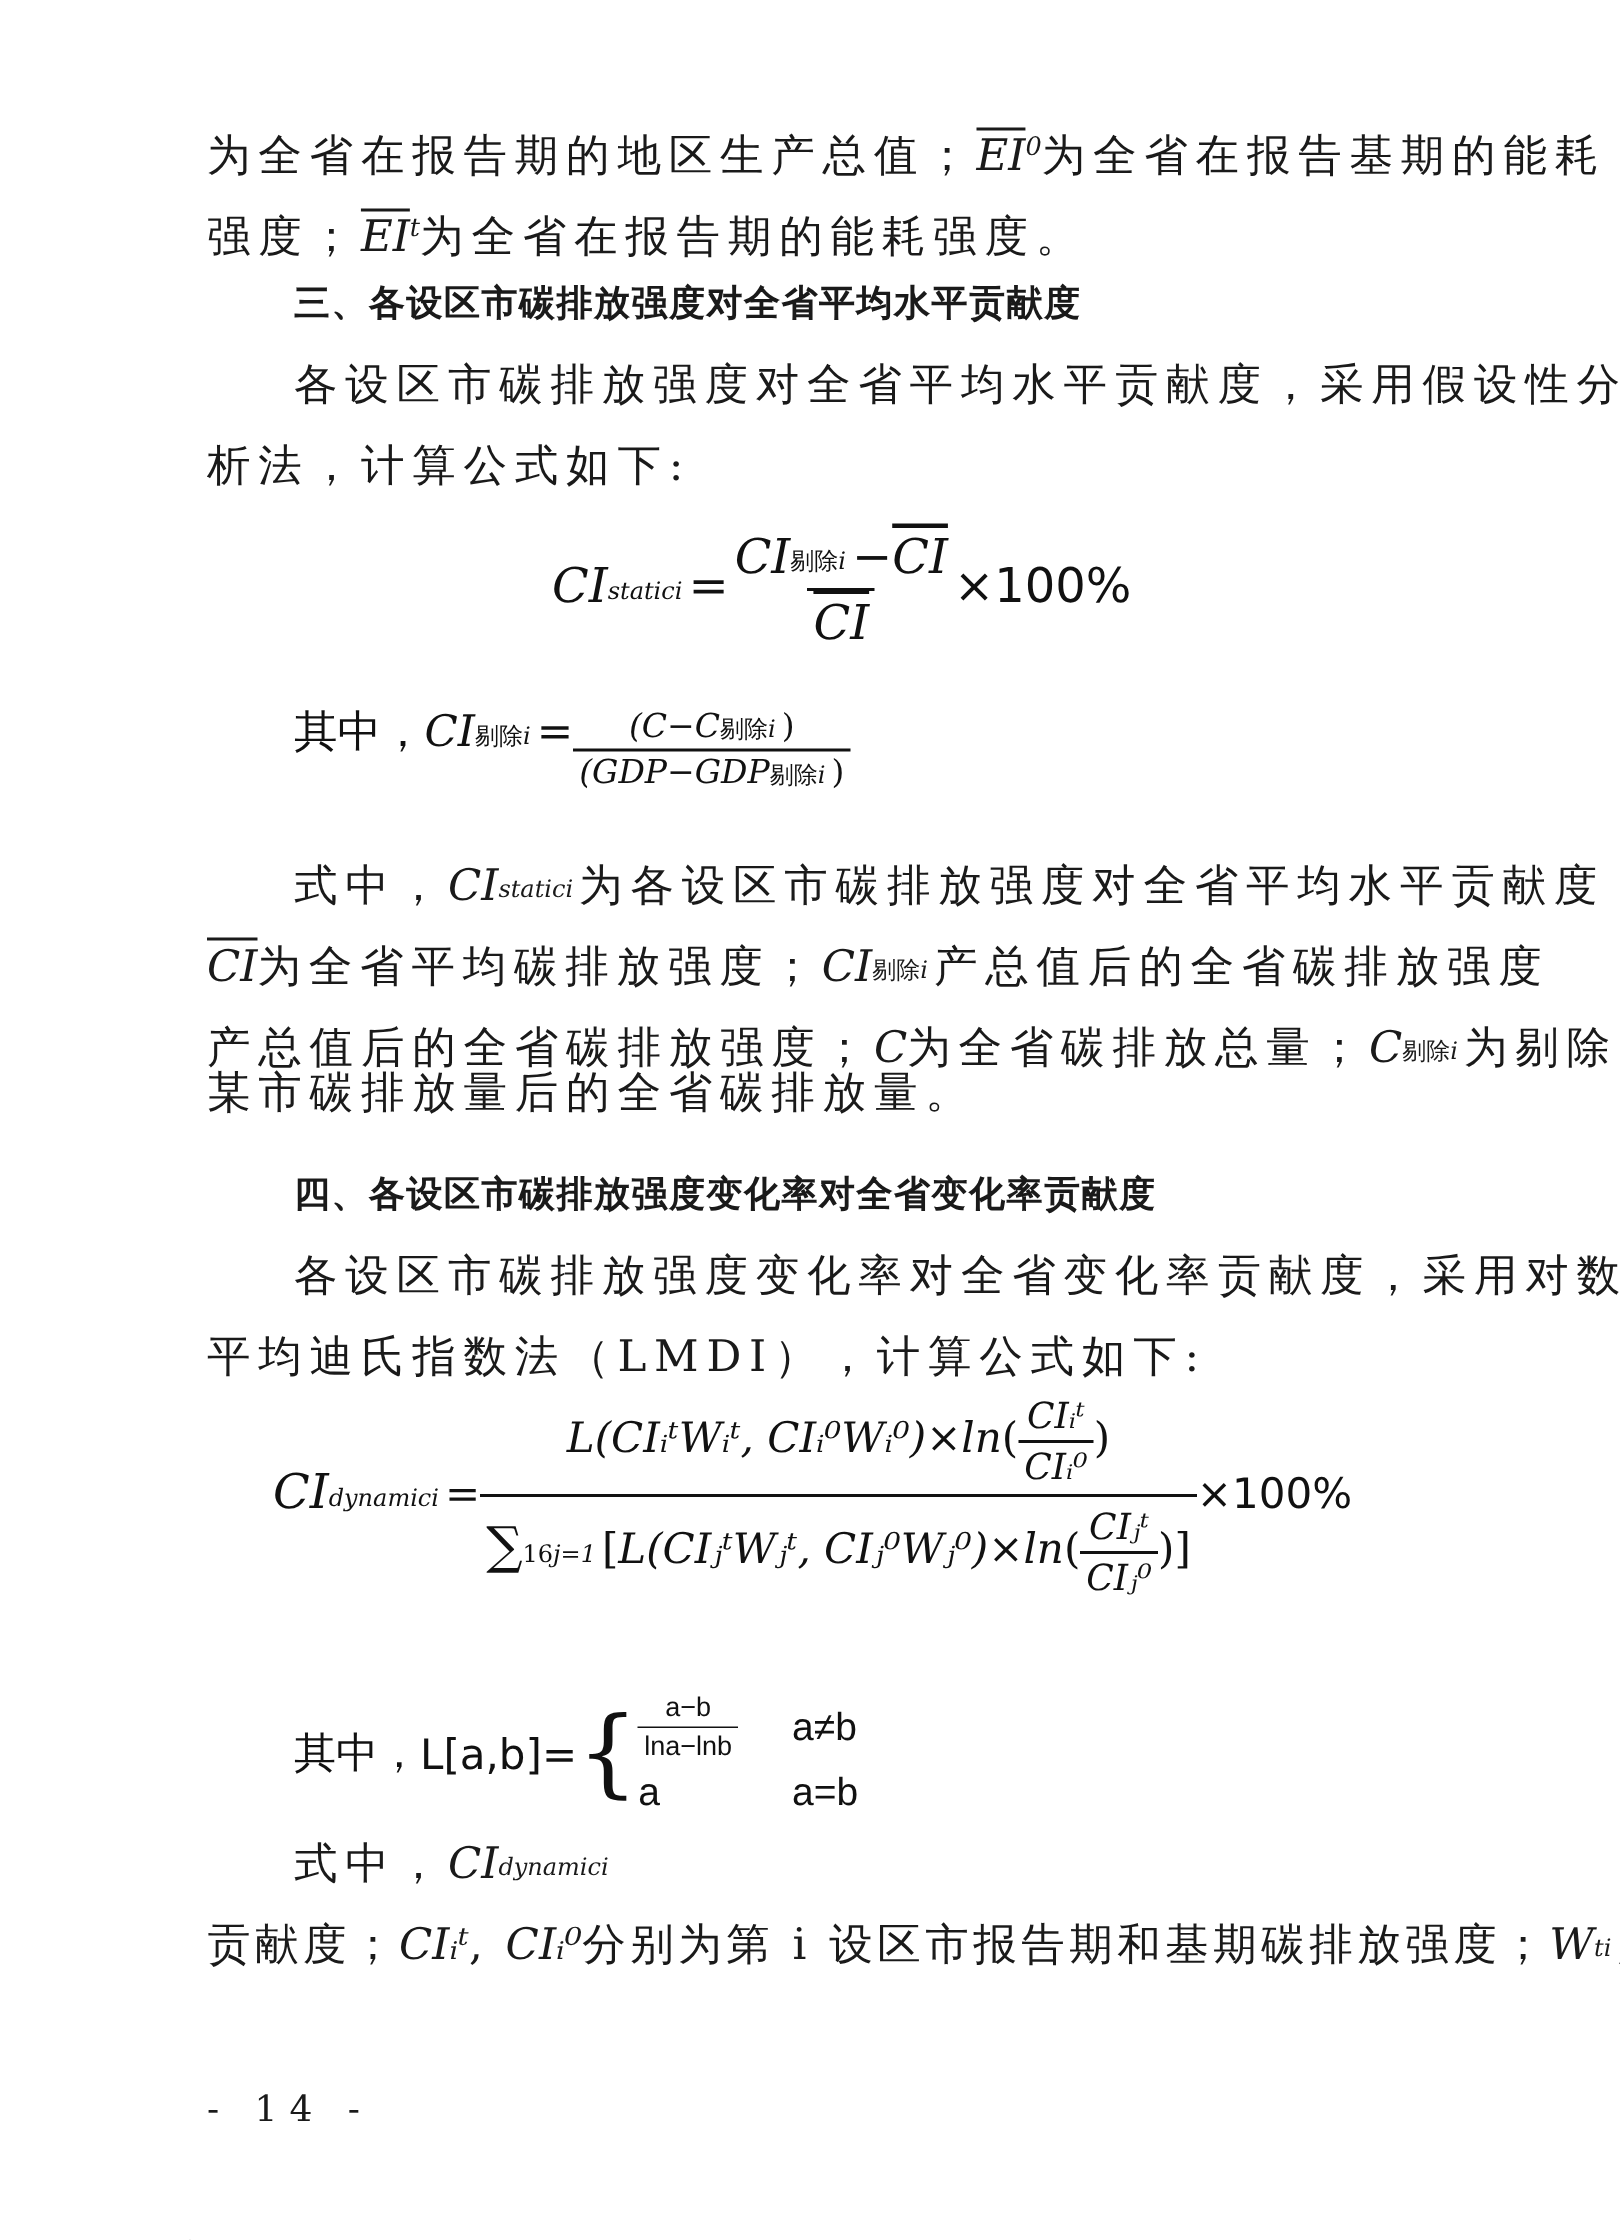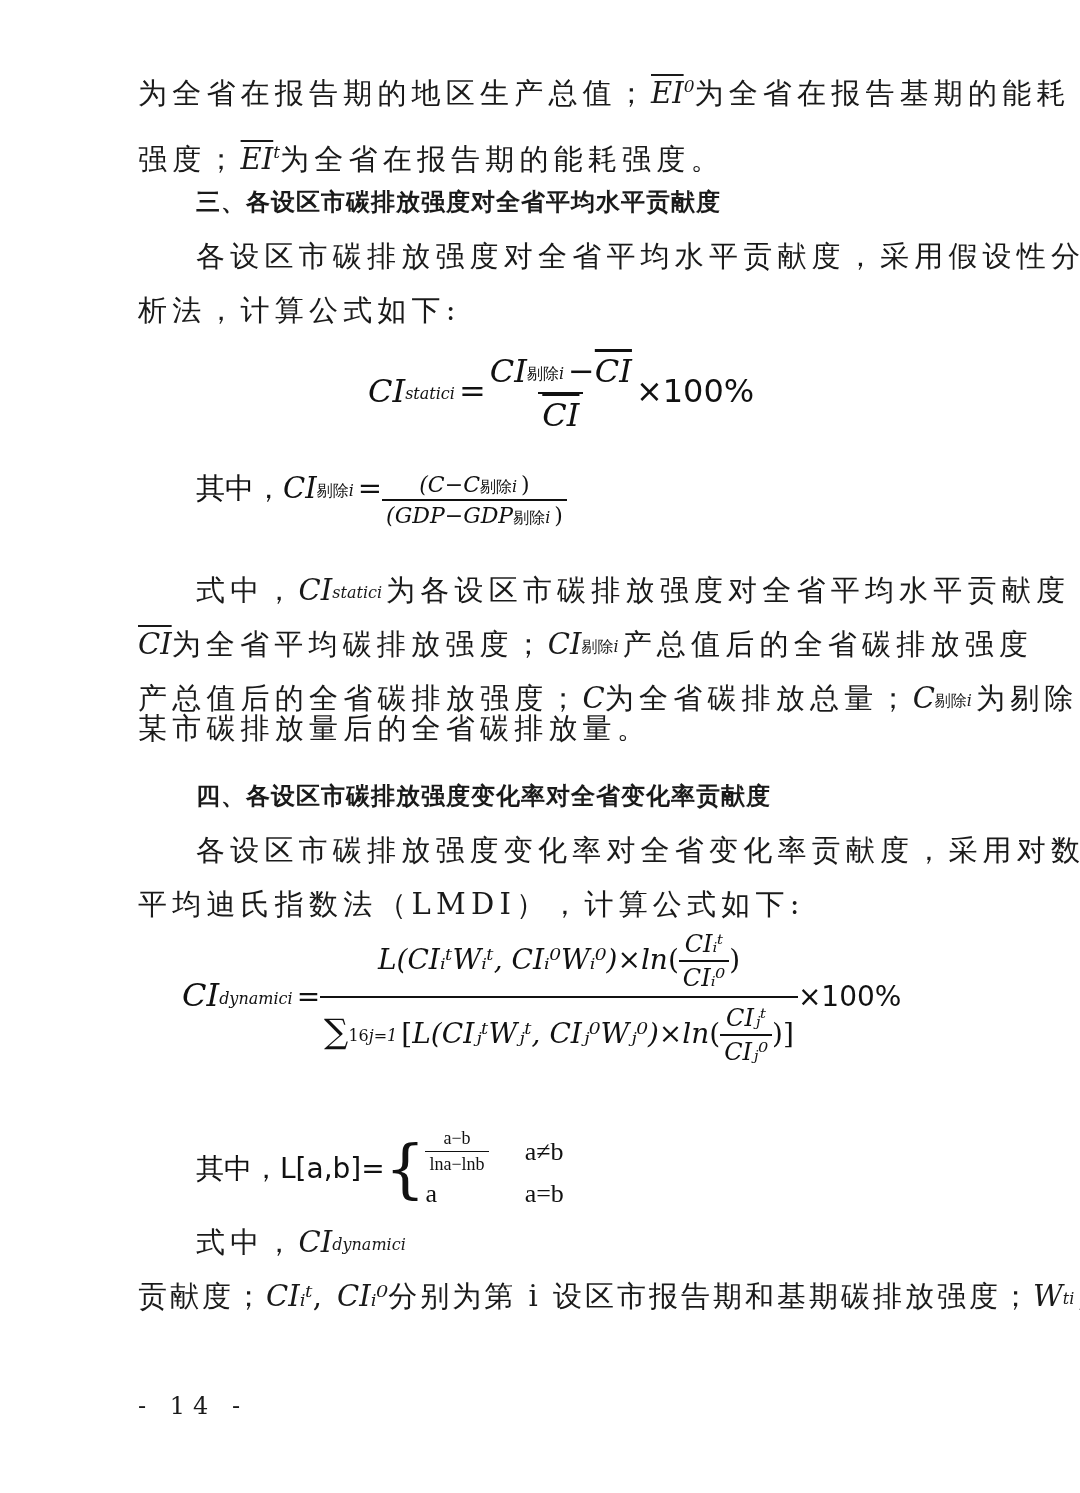--- a/index.html
+++ b/index.html
@@ -16,21 +16,21 @@
   .formula{position:absolute;font-family:"DejaVu Serif","Liberation Serif",serif;color:#111;}
   .frac{display:inline-flex;flex-direction:column;align-items:center;vertical-align:middle;}
   .frac .num{padding:0 4px 2px;}
   .frac .den{border-top:2px solid #111;padding:2px 4px 0;}
   .pagenum{position:absolute;left:138px;top:1392px;font-size:24px;letter-spacing:8px;}
   .wm{position:absolute;left:8px;top:1458px;font-size:24px;color:#000000;font-family:"DejaVu Sans","Liberation Sans",sans-serif;font-weight:bold;margin-top:32px;}
 </style>
 </head>
 <body>
 
-<div class="line" style="top:66px;">
+<div class="line" style="top:78px;">
   <span>为全省在报告期的地区生产总值；</span><span class="m ov">EI</span><span class="sup">0</span><span>为全省在报告基期的能耗</span>
 </div>
 <div class="line" style="top:132px;">
   <span>强度；</span><span class="m ov">EI</span><span class="sup">t</span><span>为全省在报告期的能耗强度。</span>
 </div>
 
 <div class="heading" style="top:186px;">三、各设区市碳排放强度对全省平均水平贡献度</div>
 <div class="line indent" style="top:236px;">各设区市碳排放强度对全省平均水平贡献度，采用假设性分</div>
 <div class="line" style="top:290px;">析法，计算公式如下:</div>
 
@@ -103,21 +103,21 @@
           <span class="num m">CIⱼᵗ</span>
           <span class="den m">CIⱼ⁰</span>
         </span>)]</span>
   </span><span style="font-family:'DejaVu Sans',sans-serif;">×100%</span>
 </div>
 
 <div class="formula" style="left:196px;top:1128px;font-size:28px;display:flex;align-items:center;">
   <span>其中，</span>
     <span style="font-family:'DejaVu Sans',sans-serif;">L[a,b]=</span>
     <span style="font-size:64px;line-height:64px;font-weight:200;">{</span>
-  <span style="display:inline-grid;grid-template-columns:auto auto;column-gap:36px;row-gap:4px;font-family:Liberation Serif, serif;font-size:26px;align-items:center;">
+  <span style="display:inline-grid;grid-template-columns:auto auto;column-gap:36px;row-gap:4px;font-family:Liberation Sans, sans-serif;font-size:26px;align-items:center;">
     <span class="frac" style="font-size:18px;">
         <span class="num">a−b</span>
         <span class="den" style="border-top-width:1px;">lna−lnb</span>
       </span>
     <span>a≠b</span>
     <span>a</span>
     <span>a=b</span>
   </span>
 </div>
 

